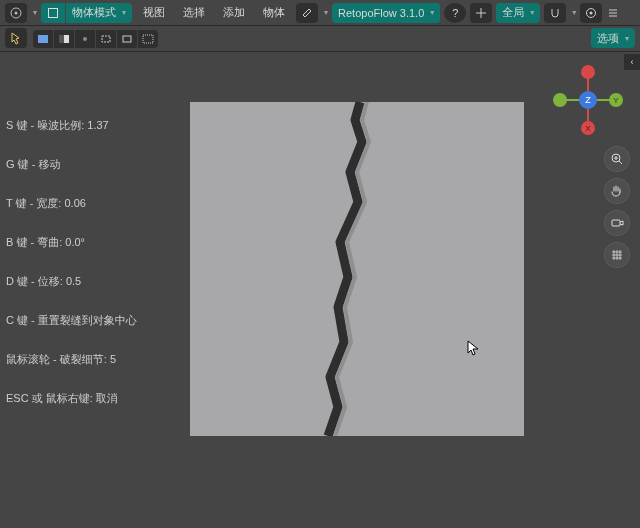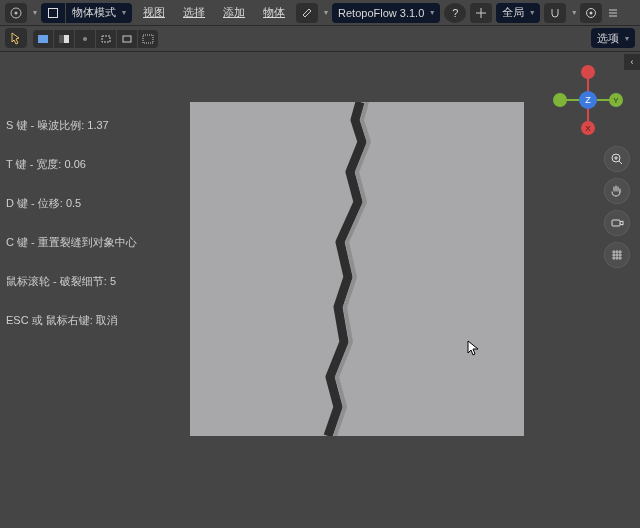--- a/index.html
+++ b/index.html
@@ -17,21 +17,21 @@
       align-items: center;
       gap: 4px;
       padding: 3px 5px;
       background: #454545;
       border-bottom: 1px solid #2a2a2a;
       height: 26px;
     }
     .pill {
       display: inline-flex;
       align-items: center;
-      background: #0f172a;
+      background: #0f766e;
       border-radius: 4px;
       padding: 2px 6px;
       height: 20px;
       gap: 4px;
     }
     .pill.split-left { border-radius: 4px 0 0 4px; margin-right: -3px; }
     .pill.split-right { border-radius: 0 4px 4px 0; }
     .chev { font-size: 8px; opacity: .6; margin-left: 2px; }
     .iconbtn {
       display: inline-flex;
@@ -40,21 +40,20 @@
       background: #2f2f2f;
       border-radius: 4px;
       width: 22px; height: 20px;
     }
     .flatbtn {
       display: inline-flex;
       align-items: center;
       padding: 2px 7px;
       height: 20px;
       color: #d8d8d8;
-      text-decoration: underline;
     }
     .spacer { flex: 1; }
     .secondbar {
       display: flex;
       align-items: flex-end;
       padding: 3px 5px;
       height: 26px;
       border-bottom: 1px solid #2a2a2a;
     }
     .selset {
@@ -237,21 +236,23 @@
   <div class="pill">
     <span>选项</span>
     <span class="chev">▾</span>
   </div>
 </div>
 
 <div class="arrowbtn">‹</div>
 
 <div class="infopanel">
   <div class="row">S 键 - 噪波比例:  1.37</div>
+  <div class="row">G 键 - 移动</div>
   <div class="row">T 键 - 宽度:  0.06</div>
+  <div class="row">B 键 - 弯曲:  0.0°</div>
   <div class="row">D 键 - 位移:  0.5</div>
   <div class="row">C 键 - 重置裂缝到对象中心</div>
   <div class="row">鼠标滚轮 - 破裂细节:  5</div>
   <div class="row">ESC 或 鼠标右键: 取消</div>
 </div>
 
 <div class="viewport">
   <svg class="crack" viewBox="0 0 334 334" preserveAspectRatio="none">
     <path d="M170 0 L165 18 L172 40 L160 70 L168 100 L150 140 L158 175 L148 205 L154 240 L140 275 L148 305 L138 334" fill="none" stroke="#2e2e2e" stroke-width="9" stroke-linejoin="round"></path>
     <path d="M170 0 L165 18 L172 40 L160 70 L168 100 L150 140 L158 175 L148 205 L154 240 L140 275 L148 305 L138 334" fill="none" stroke="#8f8f92" stroke-width="4" stroke-linejoin="round" transform="translate(7,0)"></path>

